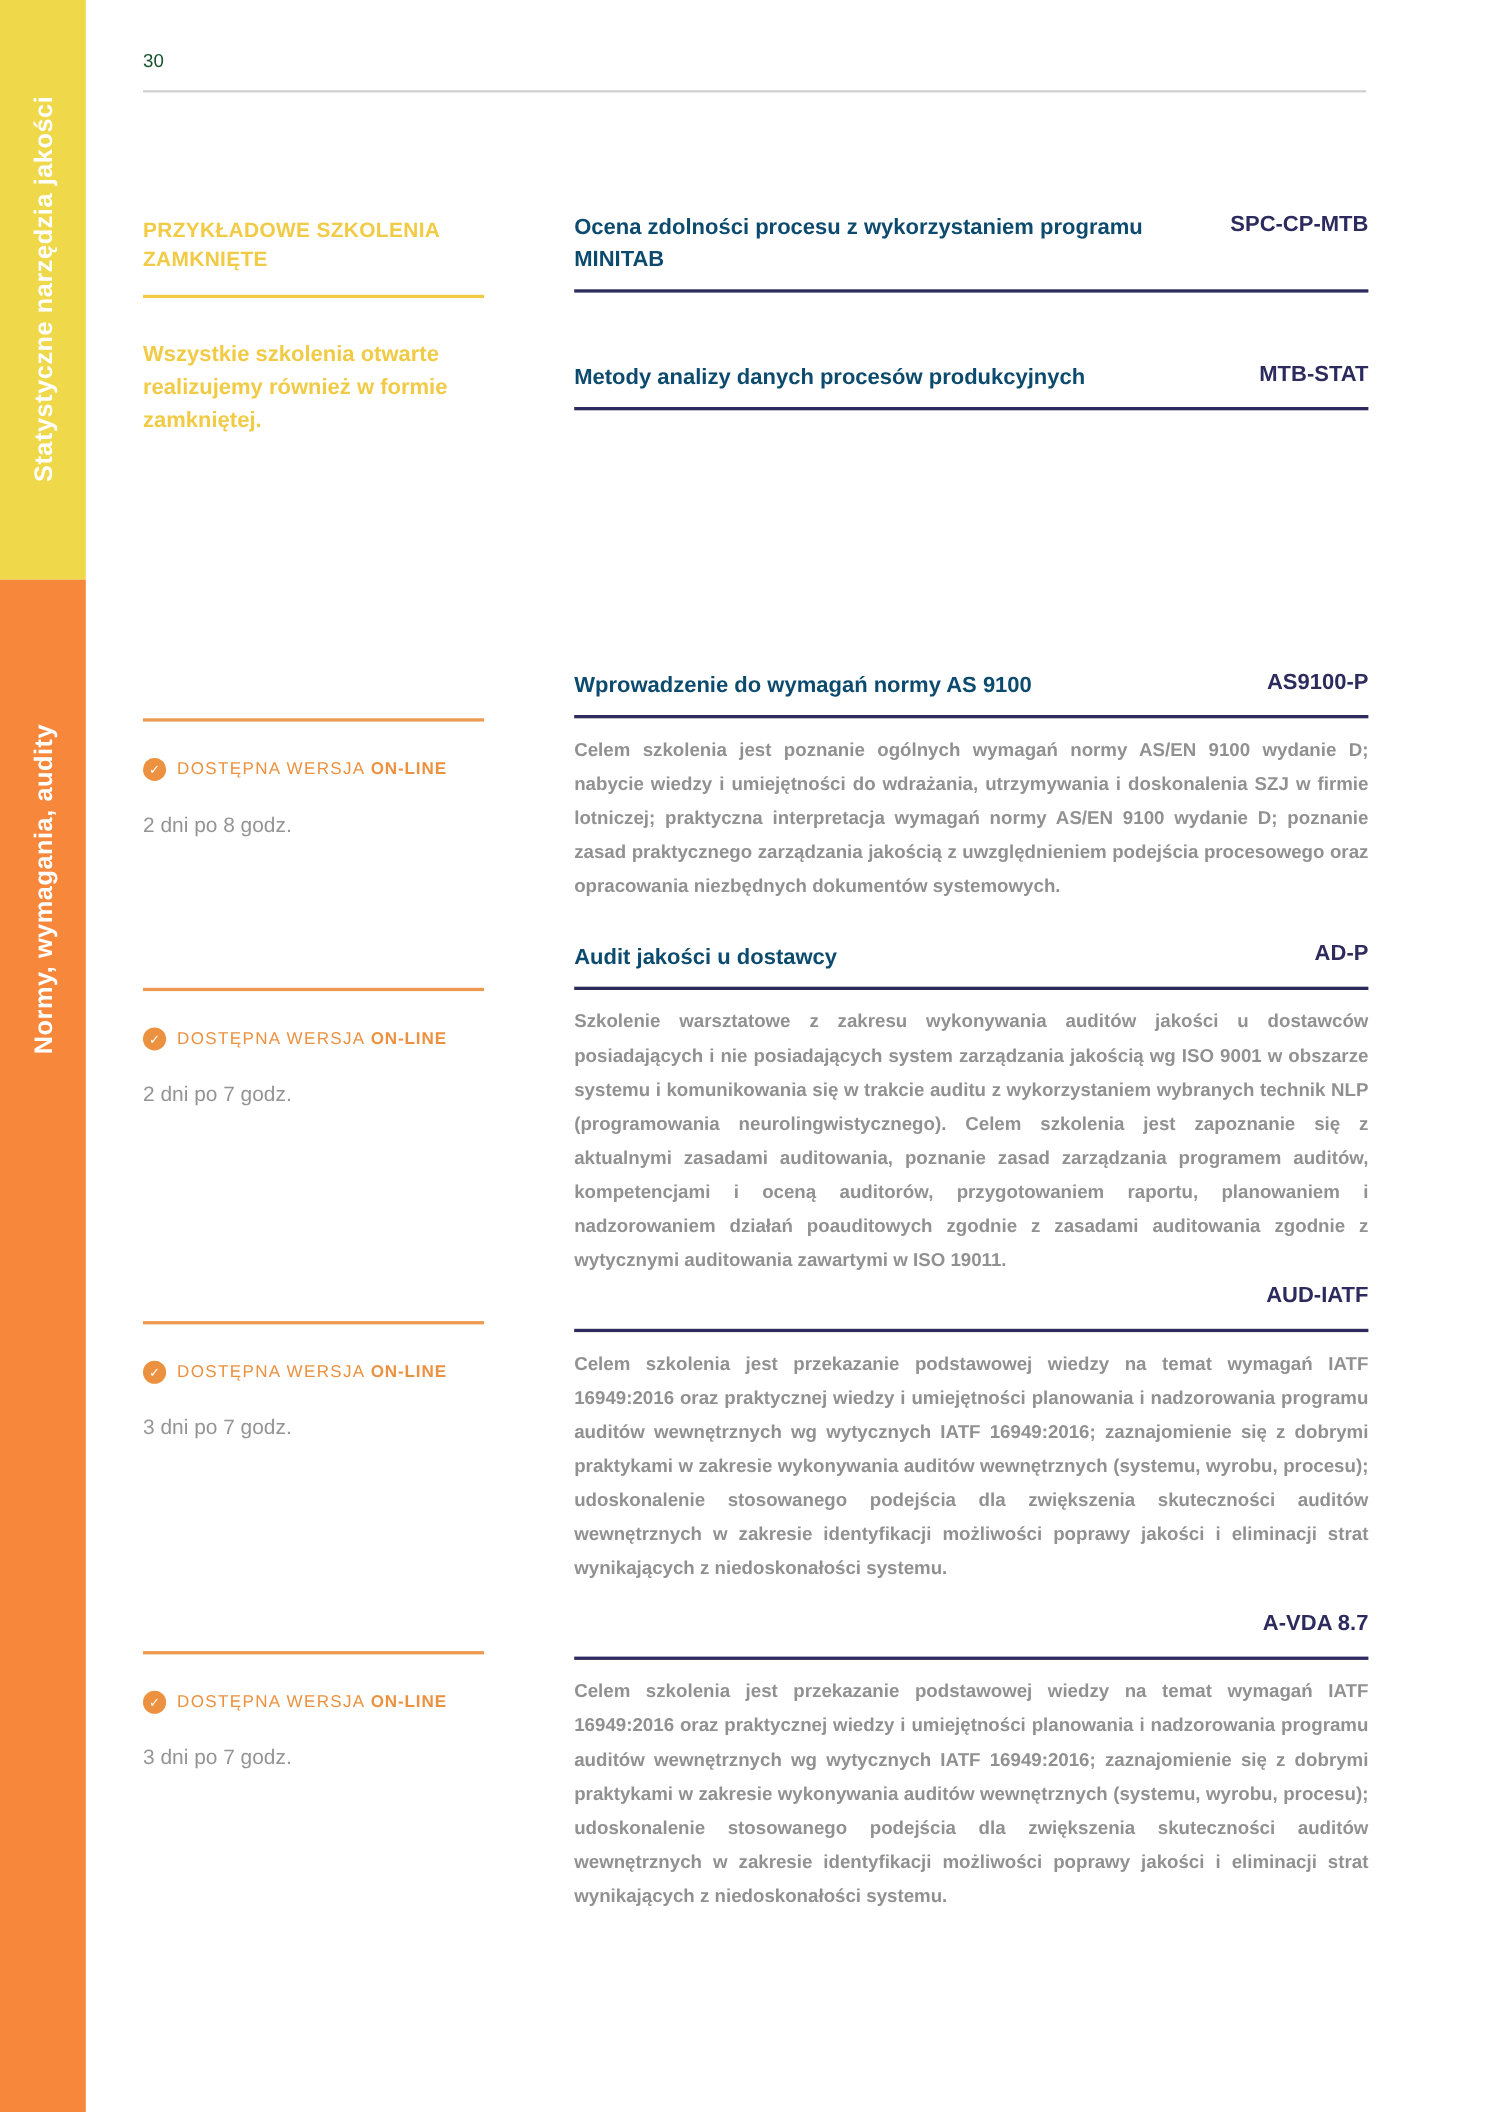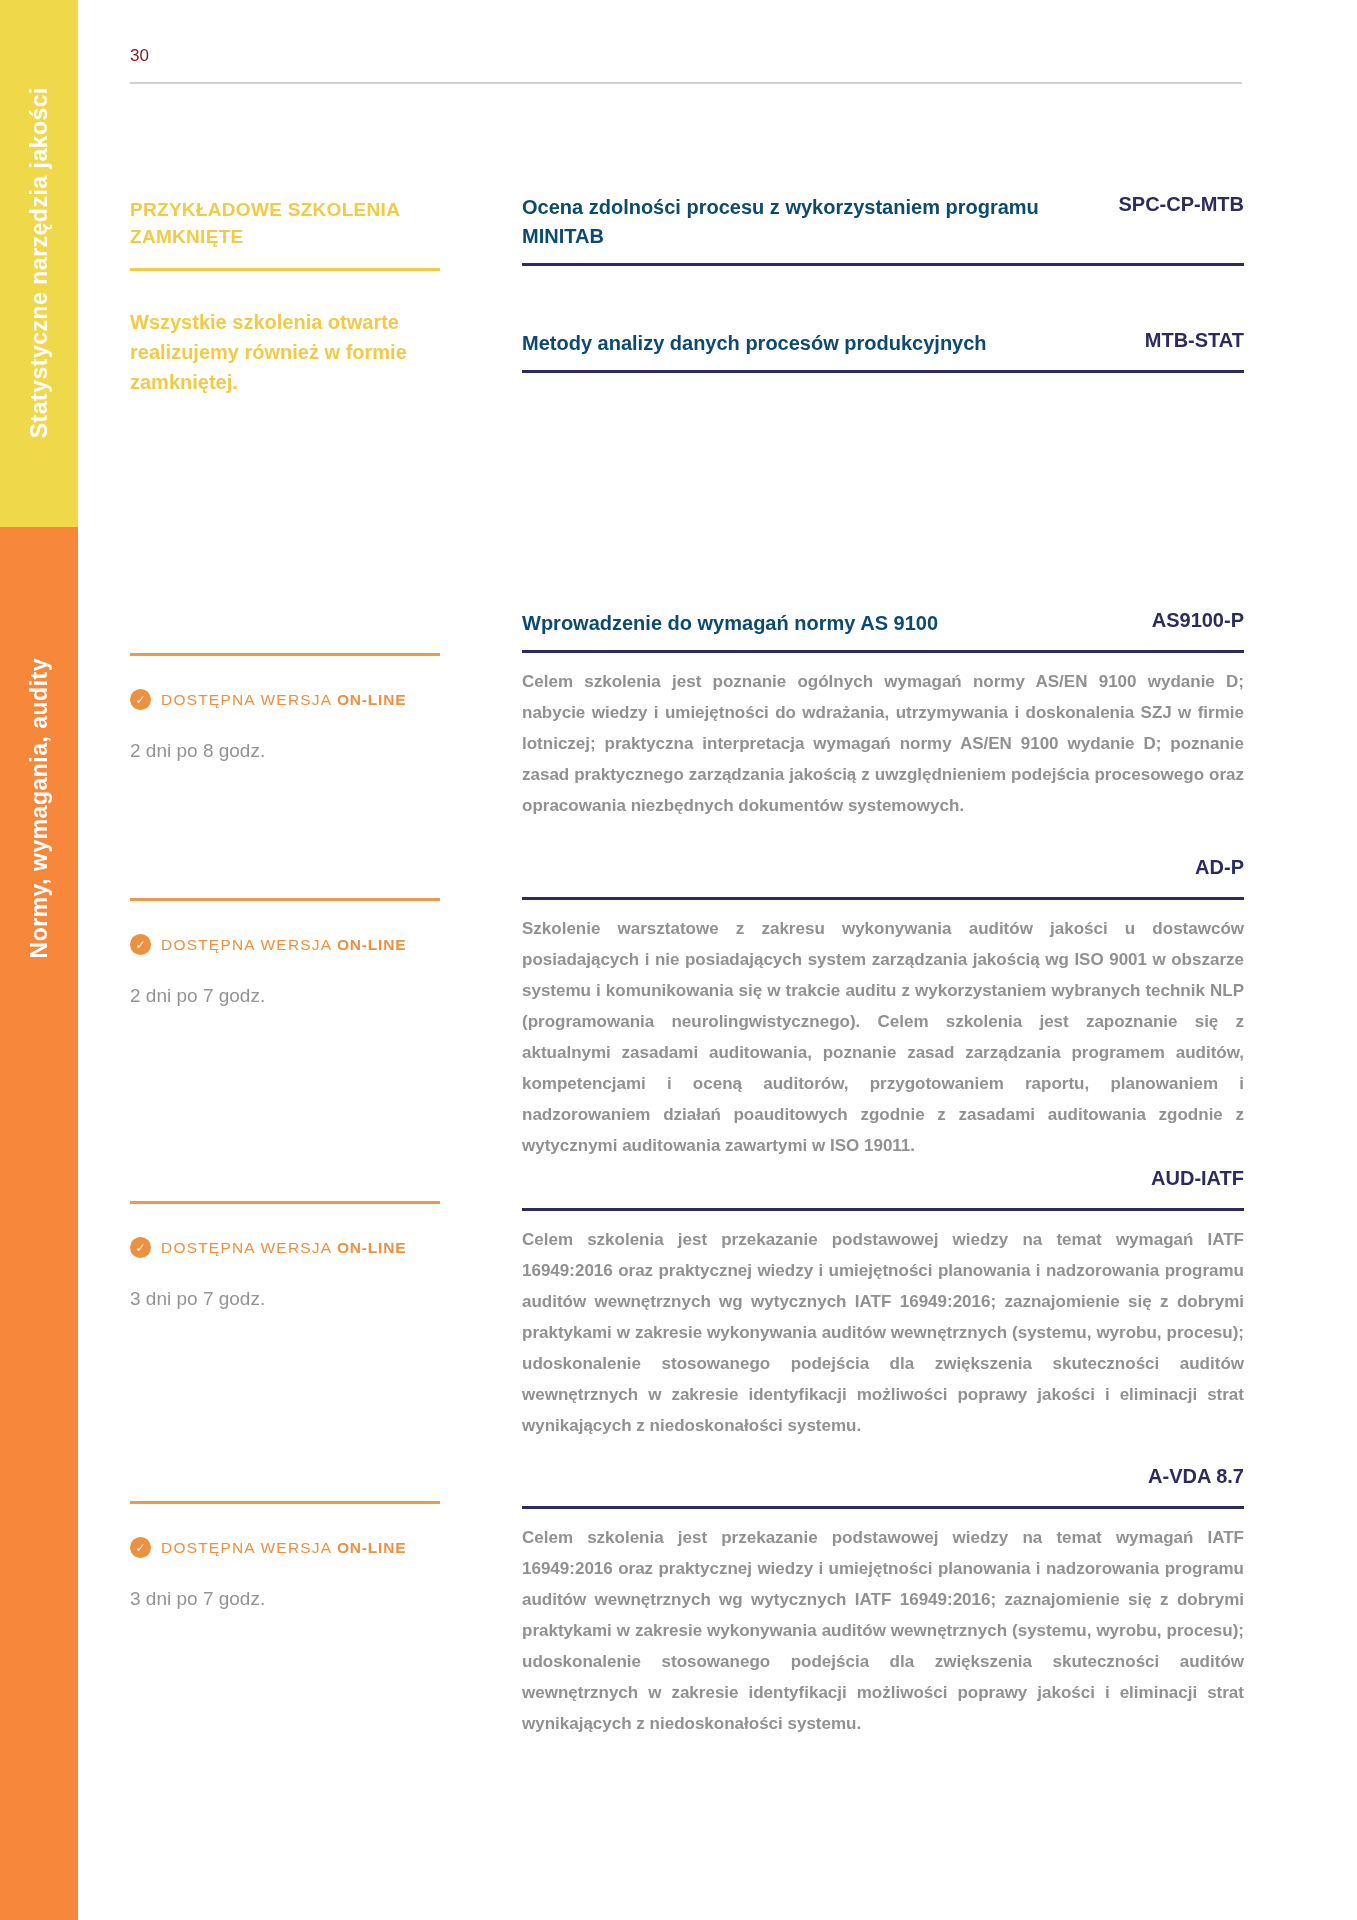--- a/index.html
+++ b/index.html
@@ -10,21 +10,21 @@
   
   .side { position:absolute; left:0; width:78px; }
   .side-yellow { top:0; height:527px; background:#F0D84B; }
   .side-orange { top:527px; height:1393px; background:#F6873B; }
   .vtext-box { position:absolute; left:0; width:78px; display:flex; align-items:center; justify-content:center; }
   .vtext-box.yellow { top:40px; height:445px; }
   .vtext-box.orange { top:588px; height:440px; }
   .vtext { writing-mode:vertical-rl; transform:rotate(180deg); color:#ffffff; font-weight:bold; font-size:23px; letter-spacing:0.5px; white-space:nowrap; }
 
   
-  .pageno { position:absolute; left:130px; top:46px; font-size:17px; color:#7f1d1d; }
+  .pageno { position:absolute; left:130px; top:46px; font-size:17px; color:#14532d; }
   .topline { position:absolute; left:130px; top:82px; width:1112px; height:2px; background:#D0D0D0; }
 
   
   .intro-heading { position:absolute; left:130px; top:196px; width:320px; font-size:19px; line-height:27px; font-weight:bold; color:#F1CB45; letter-spacing:0.3px; }
   .intro-underline { position:absolute; left:130px; top:268px; width:310px; height:3px; background:#F1CB45; }
   .intro-note { position:absolute; left:130px; top:307px; width:315px; font-size:20px; line-height:30px; font-weight:bold; color:#F1CB45; }
 
   
   .left-row { position:absolute; left:130px; width:312px; }
   .left-row .orange-rule { width:310px; height:3px; background:#ED9A50; }
@@ -122,20 +122,21 @@
     <div class="title-row">
       <div class="course-title">Wprowadzenie do wymagań normy AS 9100</div>
       <div class="course-code">AS9100-P</div>
     </div>
     <div class="navy-rule"></div>
     <div class="descr">Celem szkolenia jest poznanie ogólnych wymagań normy AS/EN 9100 wydanie D; nabycie wiedzy i umiejętności do wdrażania, utrzymywania i doskonalenia SZJ w firmie lotniczej; praktyczna interpretacja wymagań normy AS/EN 9100 wydanie D; poznanie zasad praktycznego zarządzania jakością z uwzględnieniem podejścia procesowego oraz opracowania niezbędnych dokumentów systemowych.</div>
   </div>
 
   <div class="section s4">
     <div class="title-row">
+      <div class="course-title">Audit jakości u dostawcy</div>
       <div class="course-code">AD-P</div>
     </div>
     <div class="navy-rule"></div>
     <div class="descr">Szkolenie warsztatowe z zakresu wykonywania auditów jakości u dostawców posiadających i nie posiadających system zarządzania jakością wg ISO 9001 w obszarze systemu i komunikowania się w trakcie auditu z wykorzystaniem wybranych technik NLP (programowania neurolingwistycznego). Celem szkolenia jest zapoznanie się z aktualnymi zasadami auditowania, poznanie zasad zarządzania programem auditów, kompetencjami i oceną auditorów, przygotowaniem raportu, planowaniem i nadzorowaniem działań poauditowych zgodnie z zasadami auditowania zgodnie z wytycznymi auditowania zawartymi w ISO 19011.</div>
   </div>
 
   <div class="section s5">
     <div class="title-row">
       <div class="course-code">AUD-IATF</div>
     </div>

